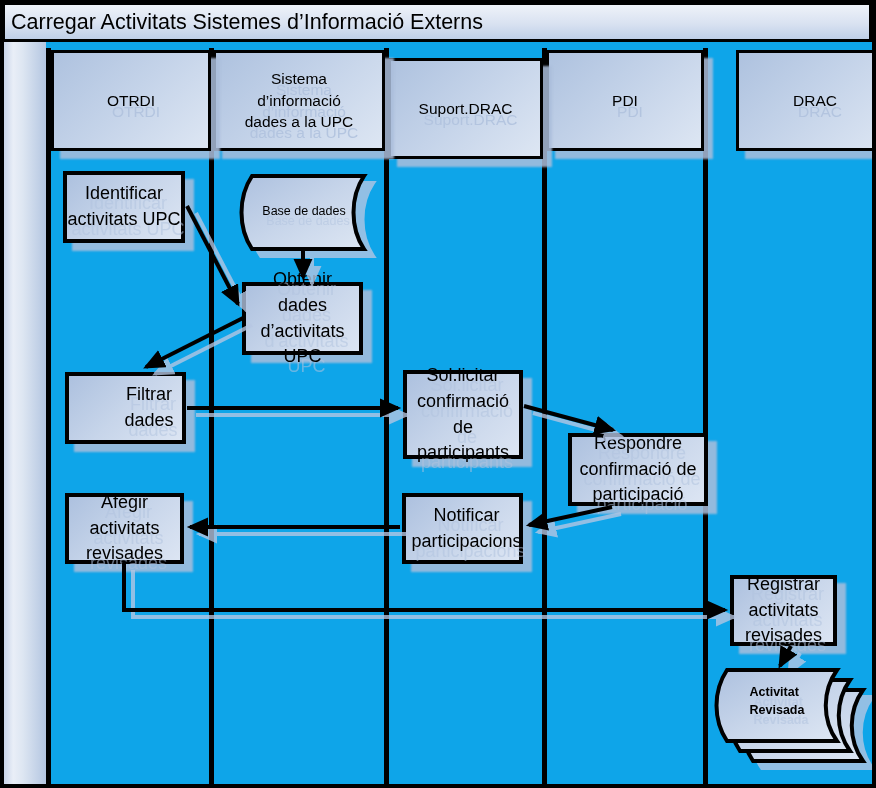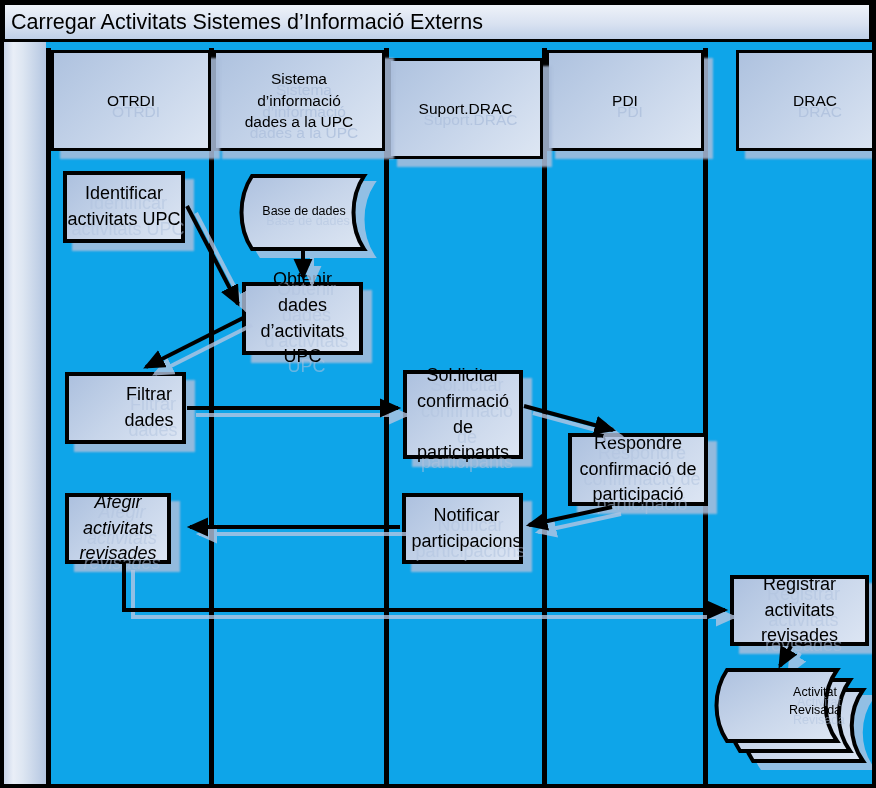--- a/index.html
+++ b/index.html
@@ -30,21 +30,21 @@
   }
   .node{
     position:absolute;box-sizing:border-box;border:4px solid #000;
     background:linear-gradient(135deg,#adc1df 0%,#c7d5ea 50%,#dce5f3 100%);
     box-shadow:9px 8px 2px rgba(170,189,219,0.85);
     display:flex;align-items:center;justify-content:center;text-align:center;
     font-size:18px;line-height:1.42;white-space:pre-line;z-index:20;
     text-shadow:4px 10px rgba(176,194,222,0.55);
   }
   .shape-label{
-    position:absolute;display:flex;align-items:center;justify-content:center;text-align:center;
+    position:absolute;display:flex;align-items:center;justify-content:center;text-align:left;
     font-size:12.5px;line-height:1.42;white-space:pre-line;z-index:26;
     text-shadow:4px 10px rgba(176,194,222,0.55);
   }
   svg.connectors{position:absolute;left:0;top:0;z-index:25;pointer-events:none;}
 </style>
 </head>
 <body>
 
 <div class="root">
 
@@ -74,23 +74,23 @@
 d’activitats UPC</div>
   <div class="node" style="left:65px;top:372px;width:121px;height:72px;padding-left:47px;">Filtrar dades</div>
   <div class="node" style="left:403px;top:370px;width:120px;height:89px;">Sol.licitar
 confirmació de
 participants</div>
   <div class="node" style="left:568px;top:433px;width:140px;height:73px;">Respondre
 confirmació de
 participació</div>
   <div class="node" style="left:402px;top:493px;width:121px;height:71px;padding-left:8px;">Notificar
 participacions</div>
-  <div class="node" style="left:65px;top:493px;width:106px;height:71px;font-style:italic;">Afegir activitats
+  <div class="node" style="left:65px;top:493px;width:119px;height:71px;">Afegir activitats
 revisades</div>
-  <div class="node" style="left:730px;top:575px;width:139px;height:71px;">Registrar activitats
+  <div class="node" style="left:730px;top:575px;width:107px;height:71px;">Registrar activitats
 revisades</div>
 
   <svg class="connectors" width="876" height="788" viewBox="0 0 876 788">
     <defs>
       <linearGradient id="shapeGrad" x1="0" y1="0" x2="1" y2="1">
         <stop offset="0" stop-color="#adc1df"></stop>
         <stop offset="0.5" stop-color="#c7d5ea"></stop>
         <stop offset="1" stop-color="#dde6f3"></stop>
       </linearGradient>
       <marker id="mArrow" markerWidth="7" markerHeight="6" refX="4.6" refY="2.4" orient="auto" markerUnits="strokeWidth">
@@ -132,17 +132,17 @@
       <line x1="187" y1="408" x2="398" y2="408" marker-end="url(#mArrow)"></line>
       <line x1="524" y1="406" x2="613" y2="430" marker-end="url(#mArrow)"></line>
       <line x1="612" y1="507" x2="529" y2="525" marker-end="url(#mArrow)"></line>
       <line x1="400" y1="527" x2="190" y2="527" marker-end="url(#mArrow)"></line>
       <polyline points="124,563 124,610 725,610" marker-end="url(#mArrow)"></polyline>
       <line x1="791" y1="646" x2="780" y2="666" marker-end="url(#mArrow)"></line>
     </g>
   </svg>
 
   <div class="shape-label" style="left:246px;top:178px;width:116px;height:68px;">Base de dades</div>
-  <div class="shape-label" style="left:759px;top:672px;width:112px;height:59px;">Activitat
+  <div class="shape-label" style="left:721px;top:672px;width:112px;height:59px;font-weight:bold;">Activitat
 Revisada</div>
 
   <div class="outer-frame"></div>
 </div>
 
 </body></html>

